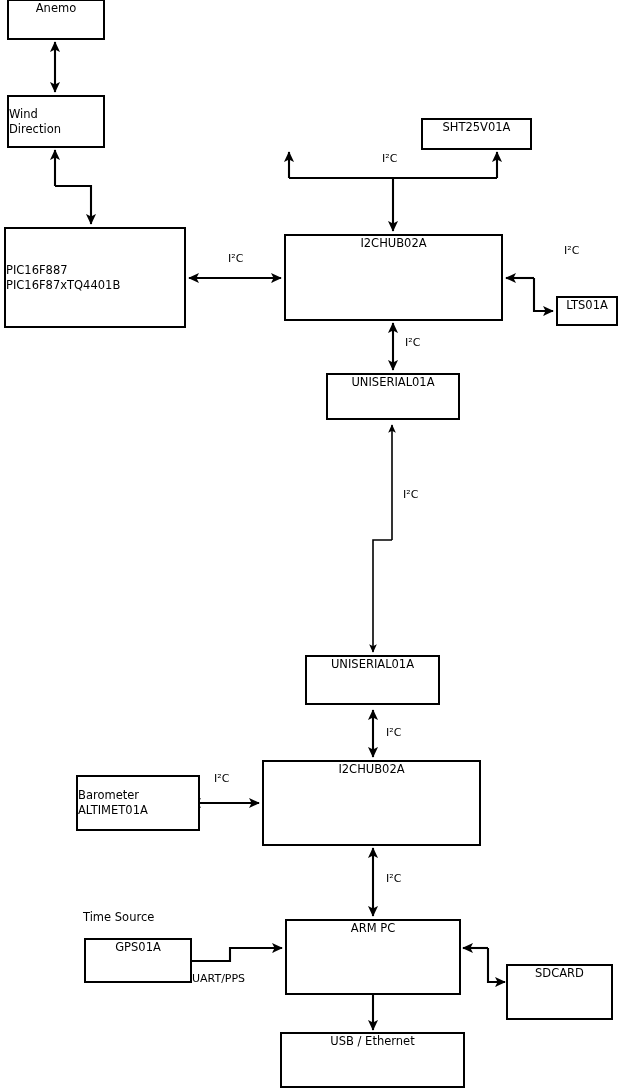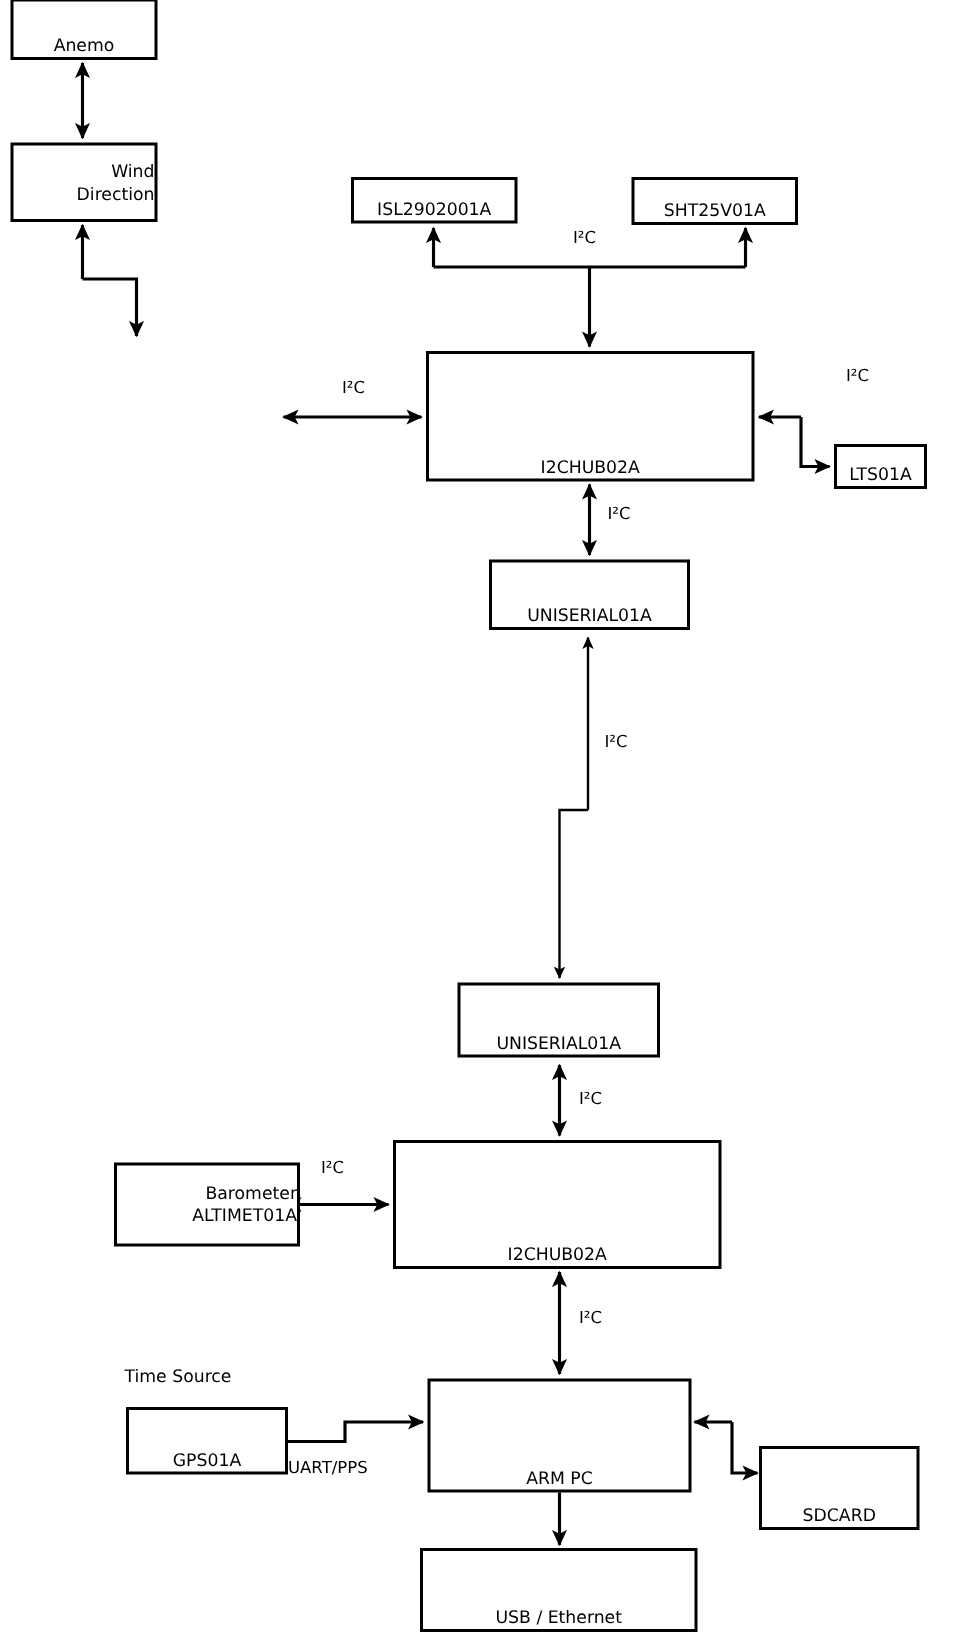--- a/index.html
+++ b/index.html
@@ -25,21 +25,21 @@
     width: 640px;
     height: 1089px;
     pointer-events: none;
   }
   .node {
     position: absolute;
     box-sizing: border-box;
     border: 2px solid #000000;
     background: #ffffff;
     display: flex;
-    align-items: flex-end;
+    align-items: flex-start;
     justify-content: center;
     text-align: center;
     font-family: "DejaVu Sans", sans-serif;
     font-size: 11.5px;
     color: #000000;
     line-height: 1.30;
     z-index: 2;
   }
   .node .label-line {
     display: block;
@@ -114,24 +114,25 @@
 
   <div class="node" style="left:7px; top:-1px; width:98px; height:41px;">
     <span class="label-line">Anemo</span>
   </div>
 
   <div class="node" style="left:7px; top:95px; width:98px; height:53px; flex-direction:column;">
     <span class="label-line">Wind</span>
     <span class="label-line">Direction</span>
   </div>
 
+  <div class="node" style="left:4px; top:227px; width:182px; height:101px; flex-direction:column;">
+    <span class="label-line">PIC16F887</span>
+    <span class="label-line">PIC16F87xTQ4401B</span>
+  </div>
 
-  <div class="node" style="left:234px; top:118px; width:111px; height:31px;">
-    <span class="label-line">ISL2902001A</span>
-  </div>
 
   <div class="node" style="left:421px; top:118px; width:111px; height:32px;">
     <span class="label-line">SHT25V01A</span>
   </div>
 
   <div class="node" style="left:284px; top:234px; width:219px; height:87px;">
     <span class="label-line">I2CHUB02A</span>
   </div>
 
   <div class="node" style="left:556px; top:296px; width:62px; height:30px;">

